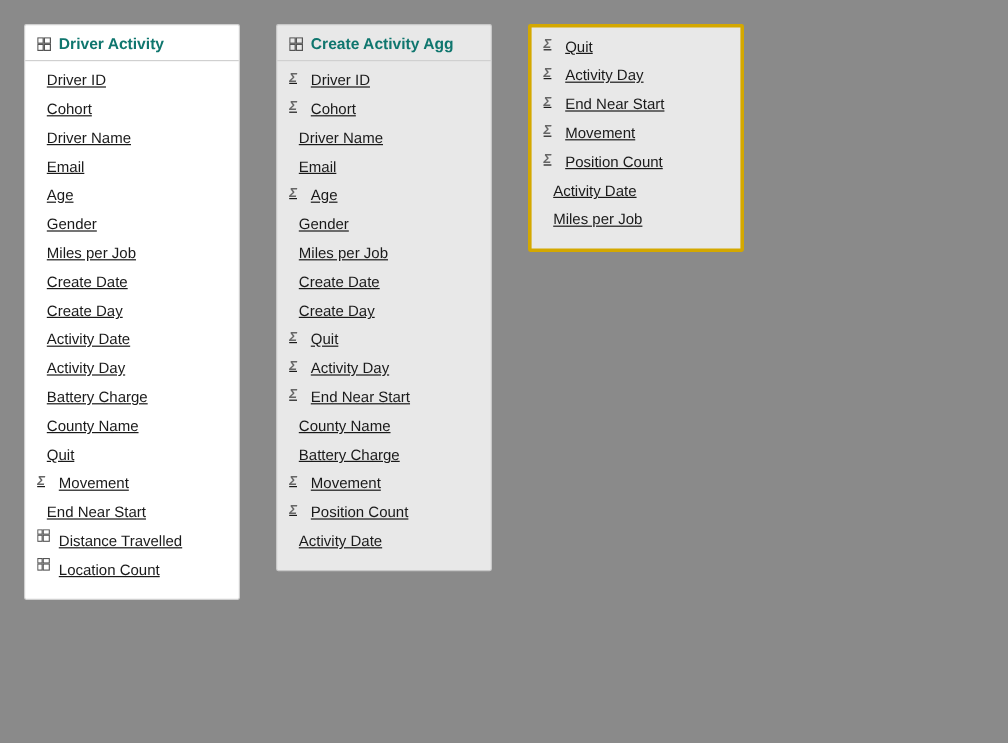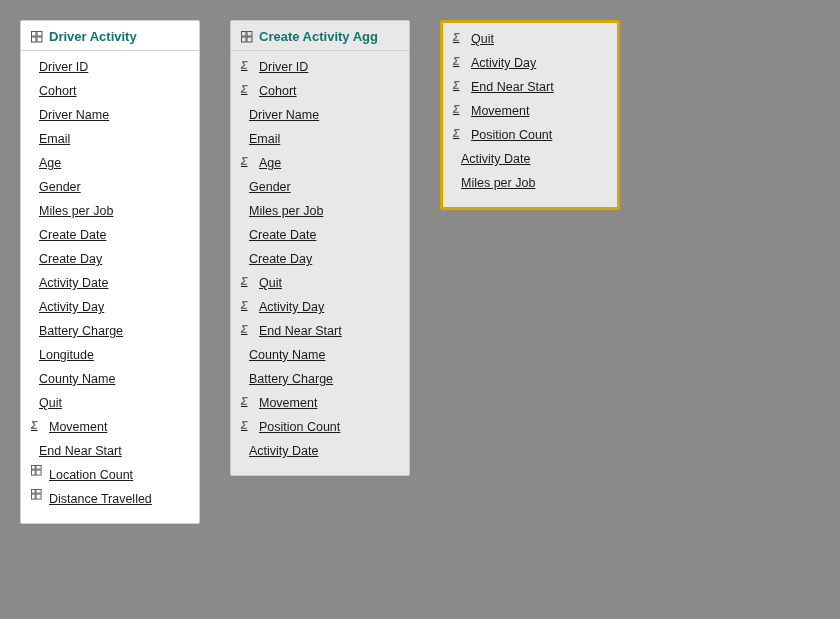--- a/index.html
+++ b/index.html
@@ -132,52 +132,49 @@
         <div class="field-item">
           <span>Activity Date</span>
         </div>
         <div class="field-item">
           <span>Activity Day</span>
         </div>
         <div class="field-item">
           <span>Battery Charge</span>
         </div>
         <div class="field-item">
-          <span>Longitude</span>
-        </div>
-        <div class="field-item">
           <span>County Name</span>
         </div>
         <div class="field-item">
           <span>Quit</span>
         </div>
         <div class="field-item has-icon">
           <span class="field-icon sigma">Σ</span>
           <span>Movement</span>
         </div>
         <div class="field-item">
           <span>End Near Start</span>
+        </div>
+        <div class="field-item has-icon">
+          <span class="field-icon table-icon"><svg width="11" height="11" viewBox="0 0 12 12" fill="none" xmlns="http://www.w3.org/2000/svg" style="margin-right:2px">
+        <rect x="0.5" y="0.5" width="4" height="4" stroke="#555" stroke-width="1" fill="none"></rect>
+        <rect x="5.5" y="0.5" width="5.5" height="4" stroke="#555" stroke-width="1" fill="none"></rect>
+        <rect x="0.5" y="5.5" width="4" height="5.5" stroke="#555" stroke-width="1" fill="none"></rect>
+        <rect x="5.5" y="5.5" width="5.5" height="5.5" stroke="#555" stroke-width="1" fill="none"></rect>
+      </svg></span>
+          <span>Distance Travelled</span>
         </div>
         <div class="field-item has-icon">
           <span class="field-icon table-icon"><svg width="11" height="11" viewBox="0 0 12 12" fill="none" xmlns="http://www.w3.org/2000/svg" style="margin-right:2px">
         <rect x="0.5" y="0.5" width="4" height="4" stroke="#555" stroke-width="1" fill="none"></rect>
         <rect x="5.5" y="0.5" width="5.5" height="4" stroke="#555" stroke-width="1" fill="none"></rect>
         <rect x="0.5" y="5.5" width="4" height="5.5" stroke="#555" stroke-width="1" fill="none"></rect>
         <rect x="5.5" y="5.5" width="5.5" height="5.5" stroke="#555" stroke-width="1" fill="none"></rect>
       </svg></span>
           <span>Location Count</span>
-        </div>
-        <div class="field-item has-icon">
-          <span class="field-icon table-icon"><svg width="11" height="11" viewBox="0 0 12 12" fill="none" xmlns="http://www.w3.org/2000/svg" style="margin-right:2px">
-        <rect x="0.5" y="0.5" width="4" height="4" stroke="#555" stroke-width="1" fill="none"></rect>
-        <rect x="5.5" y="0.5" width="5.5" height="4" stroke="#555" stroke-width="1" fill="none"></rect>
-        <rect x="0.5" y="5.5" width="4" height="5.5" stroke="#555" stroke-width="1" fill="none"></rect>
-        <rect x="5.5" y="5.5" width="5.5" height="5.5" stroke="#555" stroke-width="1" fill="none"></rect>
-      </svg></span>
-          <span>Distance Travelled</span>
         </div>
       </div>
     </div>
     <div class="table-card table-card-middle">
       <div class="table-header">
         <span class="table-header-icon">
           <svg width="12" height="12" viewBox="0 0 12 12" fill="none" xmlns="http://www.w3.org/2000/svg">
     <rect x="0.5" y="0.5" width="4.5" height="4.5" stroke="#555" stroke-width="1" fill="none"></rect>
     <rect x="6" y="0.5" width="5" height="4.5" stroke="#555" stroke-width="1" fill="none"></rect>
     <rect x="0.5" y="6" width="4.5" height="5" stroke="#555" stroke-width="1" fill="none"></rect>

